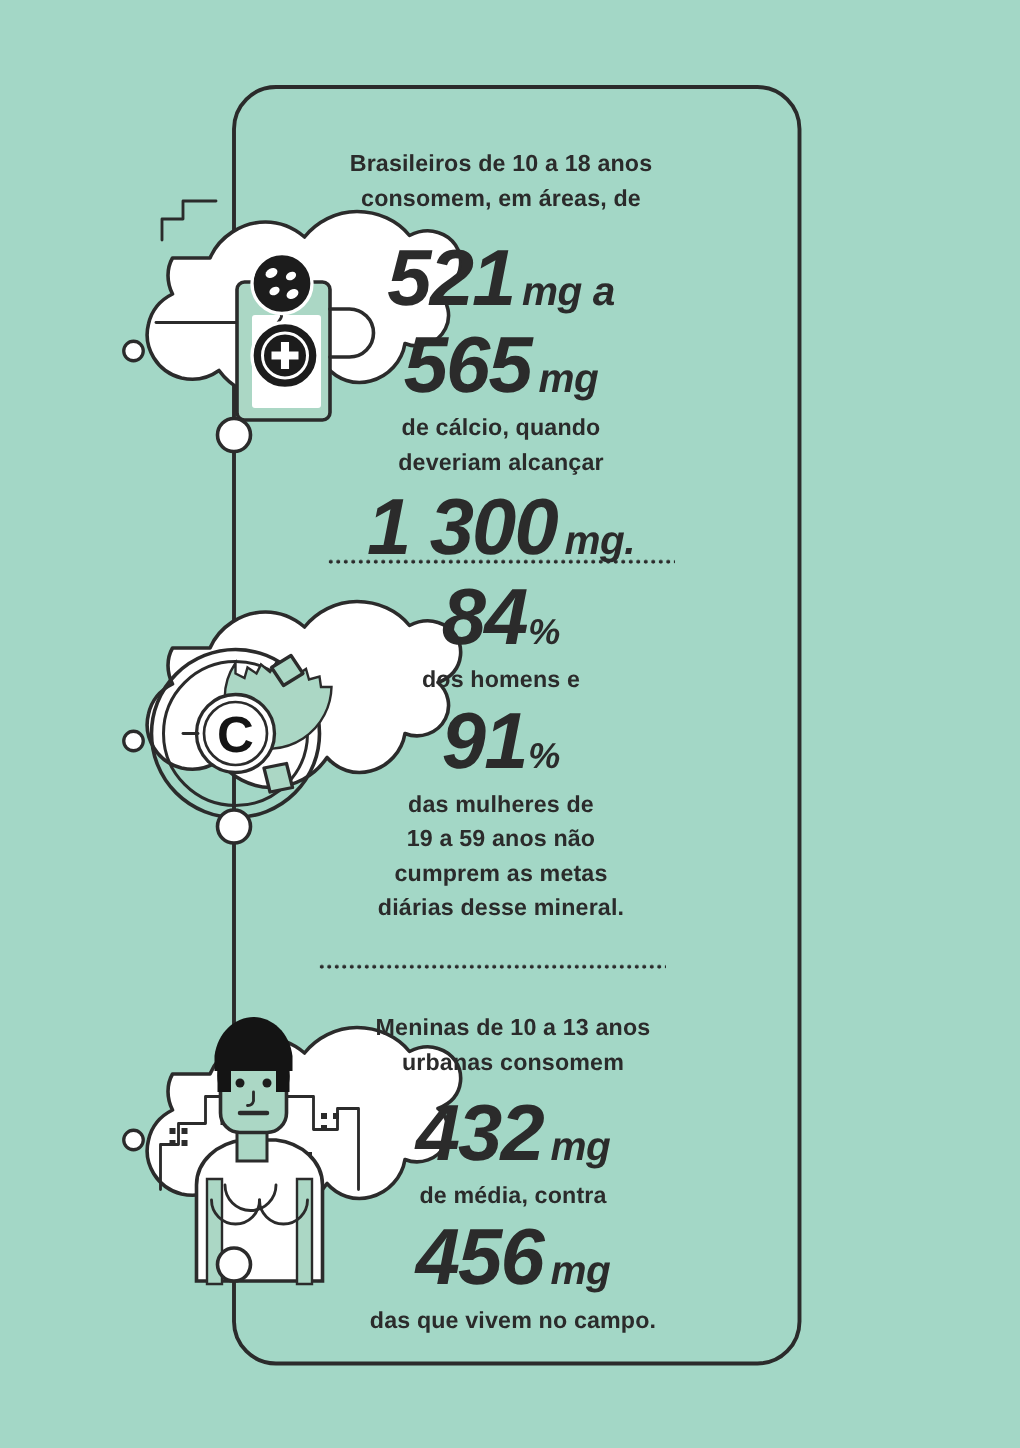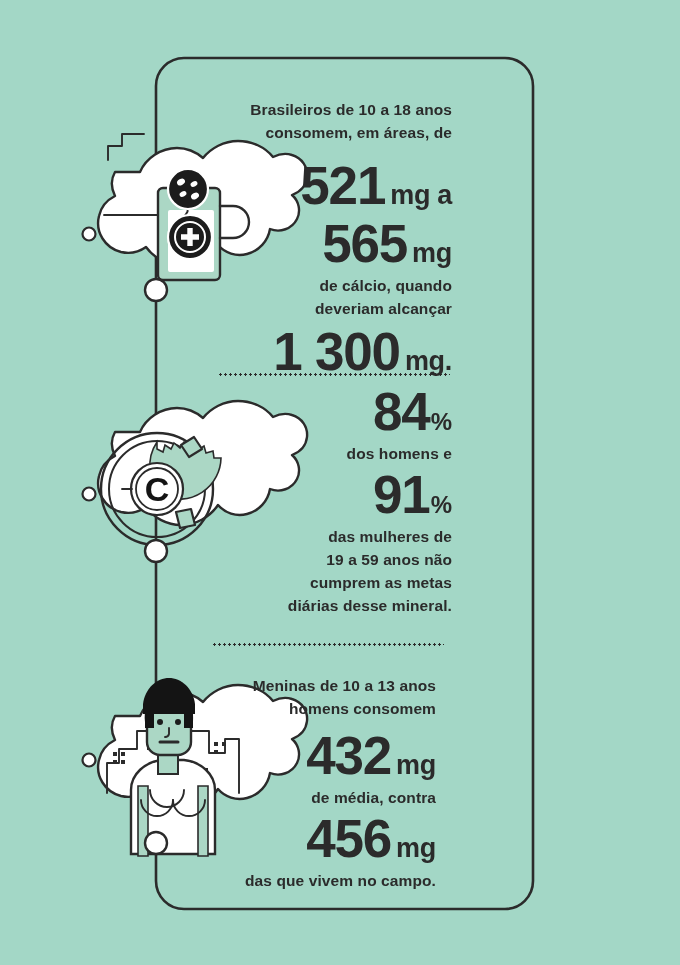--- a/index.html
+++ b/index.html
@@ -8,21 +8,21 @@
     background:#a3d7c6;
     font-family:"Liberation Sans", sans-serif;
     color:#2b2b2b;
     overflow:hidden;
     position:relative;
   }
   #stage{position:absolute;left:0;top:0;width:680px;height:965px;}
   .layer{position:absolute;left:0;top:0;width:680px;height:965px;}
 
   
-  .block{position:absolute;text-align:right;line-height:1.0;}
+  .block{position:absolute;text-align:center;line-height:1.0;}
   .line{display:block;white-space:nowrap;}
   .small{
     font-size:15.5px;
     font-weight:600;
     letter-spacing:0.1px;
     line-height:23px;
     color:#2b2b2b;
   }
   .bignum{
     font-size:53px;
@@ -43,21 +43,21 @@
     vertical-align:baseline;
   }
   .pct{
     font-size:24px;
     font-weight:bold;
     color:#2b2b2b;
     display:inline-block;
     padding-left:1px;
     vertical-align:baseline;
   }
-  .numrow{display:block;white-space:nowrap;height:58px;}
+  .numrow{display:block;white-space:nowrap;height:58px;font-style:italic;}
 
   
   .divider{
     position:absolute;
     height:3px;
     background-image:radial-gradient(circle, #2b2b2b 1.1px, rgba(0,0,0,0) 1.4px);
     background-size:5px 3px;
     background-repeat:repeat-x;
   }
 </style>
@@ -269,23 +269,23 @@
     <span class="line small">dos homens e</span>
     <span class="numrow" style="margin-top:2px;">
       <span class="bignum">91</span><span class="pct">%</span>
     </span>
     <span class="line small">das mulheres de</span>
     <span class="line small">19 a 59 anos não</span>
     <span class="line small">cumprem as metas</span>
     <span class="line small">diárias desse mineral.</span>
   </div>
 
-  <div class="block" style="left:200px;top:674px;width:236px;">
+  <div class="block" style="left:224px;top:674px;width:236px;">
     <span class="line small">Meninas de 10 a 13 anos</span>
-    <span class="line small">homens consomem</span>
+    <span class="line small">urbanas consomem</span>
 
     <span class="numrow" style="margin-top:8px;">
       <span class="bignum">432</span><span class="unit">mg</span>
     </span>
     <span class="line small">de média, contra</span>
     <span class="numrow" style="margin-top:2px;">
       <span class="bignum">456</span><span class="unit">mg</span>
     </span>
     <span class="line small">das que vivem no campo.</span>
   </div>

